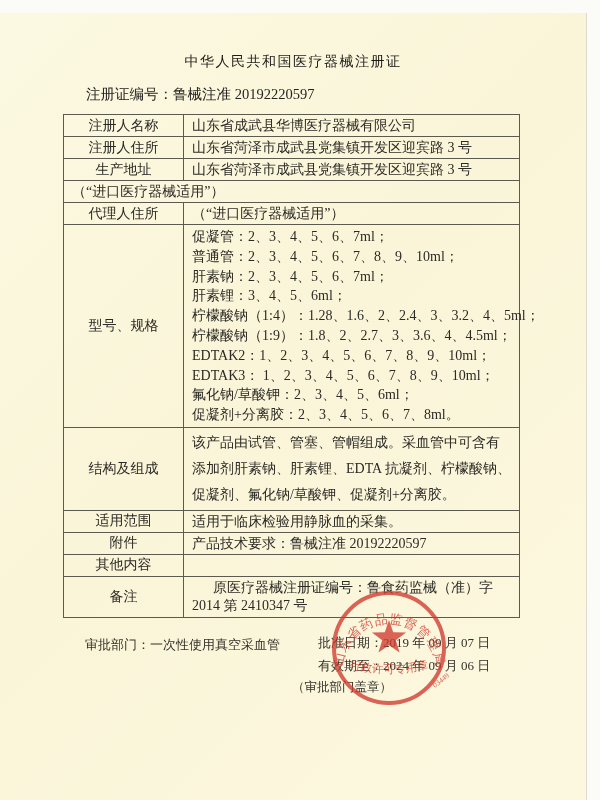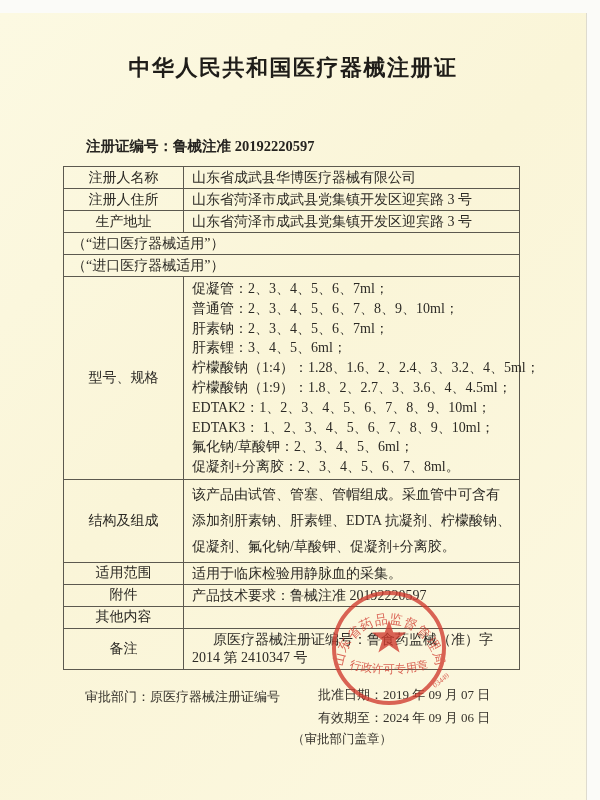--- a/index.html
+++ b/index.html
@@ -9,24 +9,24 @@
     font-family:"Liberation Serif","DejaVu Serif",serif;
     color:#2c2a25;
   }
   .paper{
     position:absolute;left:0;top:13px;width:586px;height:787px;
     background:linear-gradient(135deg,#fcf9e2 0%,#faf5d8 45%,#fcf8e0 100%);
     border-right:1px solid #dedbce;
   }
   .title{
     text-align:center;margin:40px 30px 4px 30px;
-    font-size:22px;font-weight:bold;letter-spacing:1.5px;color:#1f1d19;
+    font-size:14px;font-weight:normal;letter-spacing:1.5px;color:#1f1d19;
   }
   .regline{
-    margin:54px 0 0 86px;font-size:14.5px;font-weight:700;color:#262420;
+    margin:14px 0 0 86px;font-size:14.5px;font-weight:400;color:#262420;
   }
   .cert-table{
     margin:10px 0 8px 63px;width:457px;
     border:1px solid #5c594f;border-bottom:none;
     box-sizing:border-box;
   }
   .trow{display:flex;border-bottom:1px solid #5c594f;}
   .tlabel{
     width:120px;flex:0 0 120px;border-right:1px solid #5c594f;
     display:flex;align-items:center;justify-content:center;
@@ -79,20 +79,21 @@
     <div class="trow">
       <div class="tlabel">生产地址</div>
       <div class="tcontent">山东省菏泽市成武县党集镇开发区迎宾路 3 号</div>
     </div>
 
     <div class="trow">
       <div class="tcontent">（“进口医疗器械适用”）</div>
     </div>
 
     <div class="trow">
+      <div class="tlabel">代理人住所</div>
       <div class="tcontent">（“进口医疗器械适用”）</div>
     </div>
 
 
     <div class="trow">
       <div class="tlabel">型号、规格</div>
       <div class="tcontent multi">
         <div class="spec-line">促凝管：2、3、4、5、6、7ml；</div>
         <div class="spec-line">普通管：2、3、4、5、6、7、8、9、10ml；</div>
         <div class="spec-line">肝素钠：2、3、4、5、6、7ml；</div>
@@ -131,21 +132,21 @@
     <div class="trow remarks">
       <div class="tlabel">备注</div>
       <div class="tcontent">
         <div>原医疗器械注册证编号：鲁食药监械（准）字 2014 第 2410347 号</div>
       </div>
     </div>
 
   </div>
 
   <div class="footer">
-    <div class="f-dept">审批部门：原医疗器械注册证编号</div>
+    <div class="f-dept">审批部门：一次性使用真空采血管</div>
     <div class="f-date">批准日期：2019 年 09 月 07 日</div>
     <div class="f-valid">有效期至：2024 年 09 月 06 日</div>
     <div class="f-seal-note">（审批部门盖章）</div>
   </div>
 
   <svg class="stamp" viewBox="0 0 160 160" xmlns="http://www.w3.org/2000/svg">
     <circle cx="80" cy="80" r="55" fill="none" stroke="#d03a2e" stroke-width="4"></circle>
     <polygon fill="#d03a2e" points="80,52 84.2,64.2 97.1,64.4 86.8,72.2 90.6,84.6 80,77.2 69.4,84.6 73.2,72.2 62.9,64.4 75.8,64.2"></polygon>
     <defs>
       <path id="arc-top" d="M 34,112 A 47,47 0 1 1 126,112" fill="none"></path>

